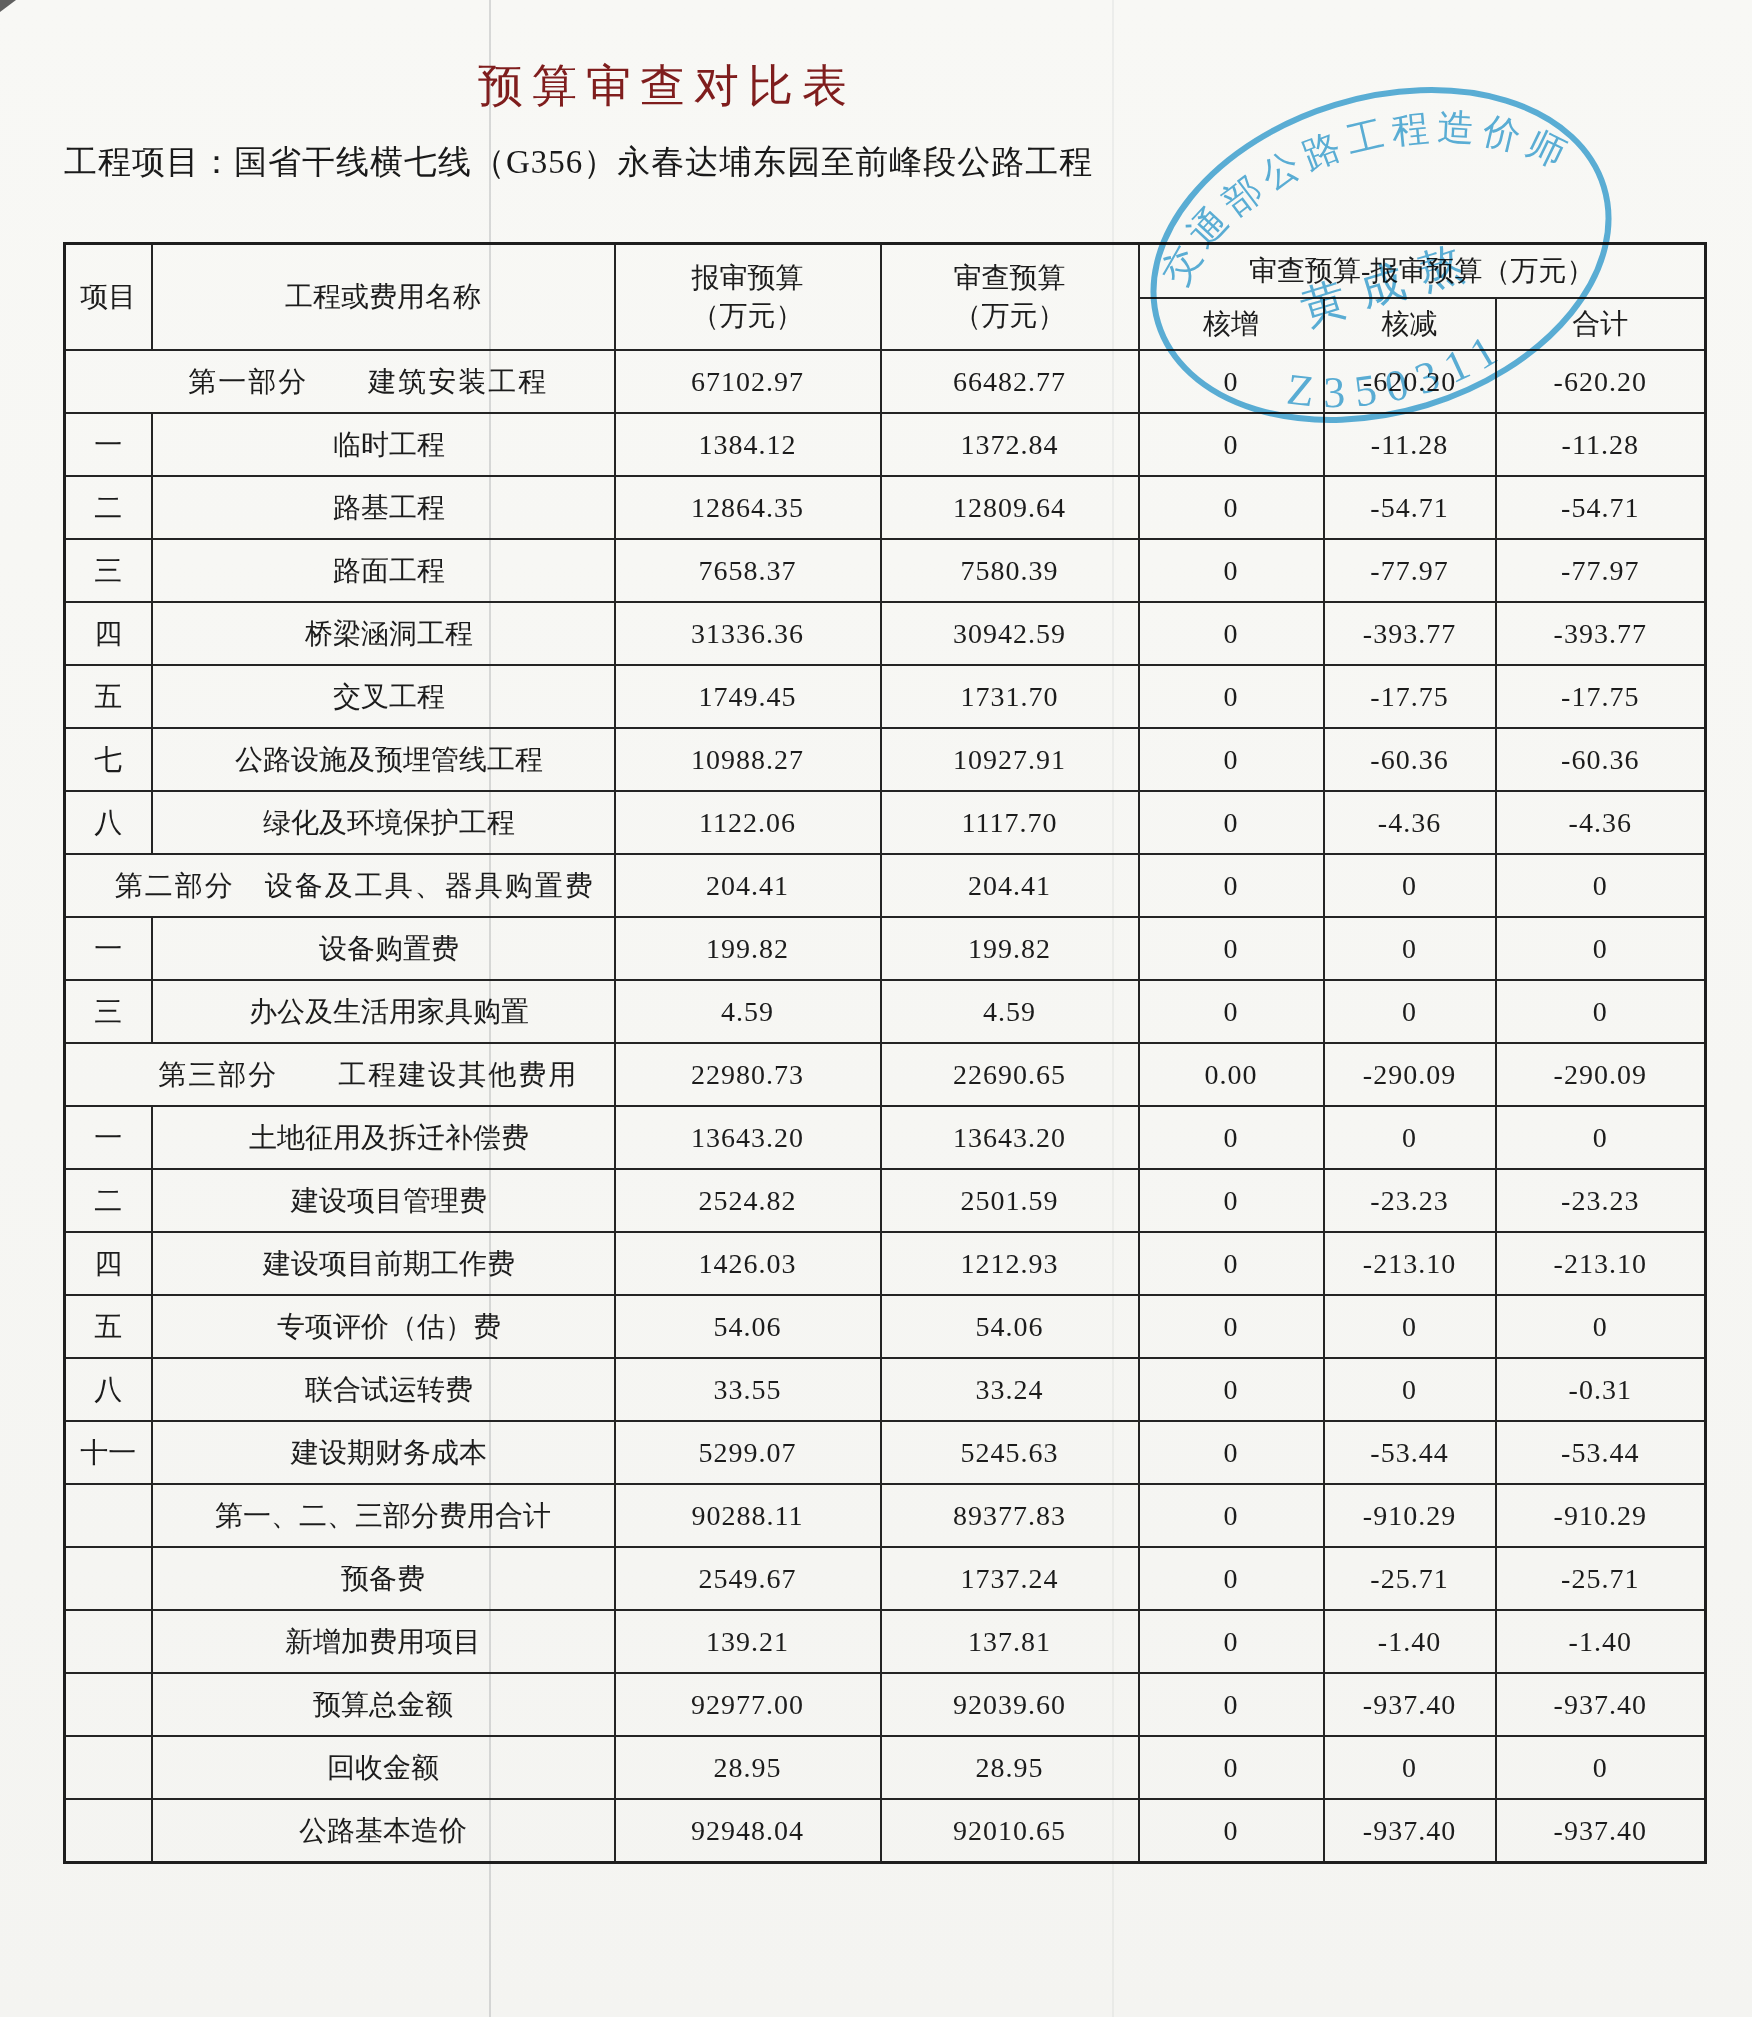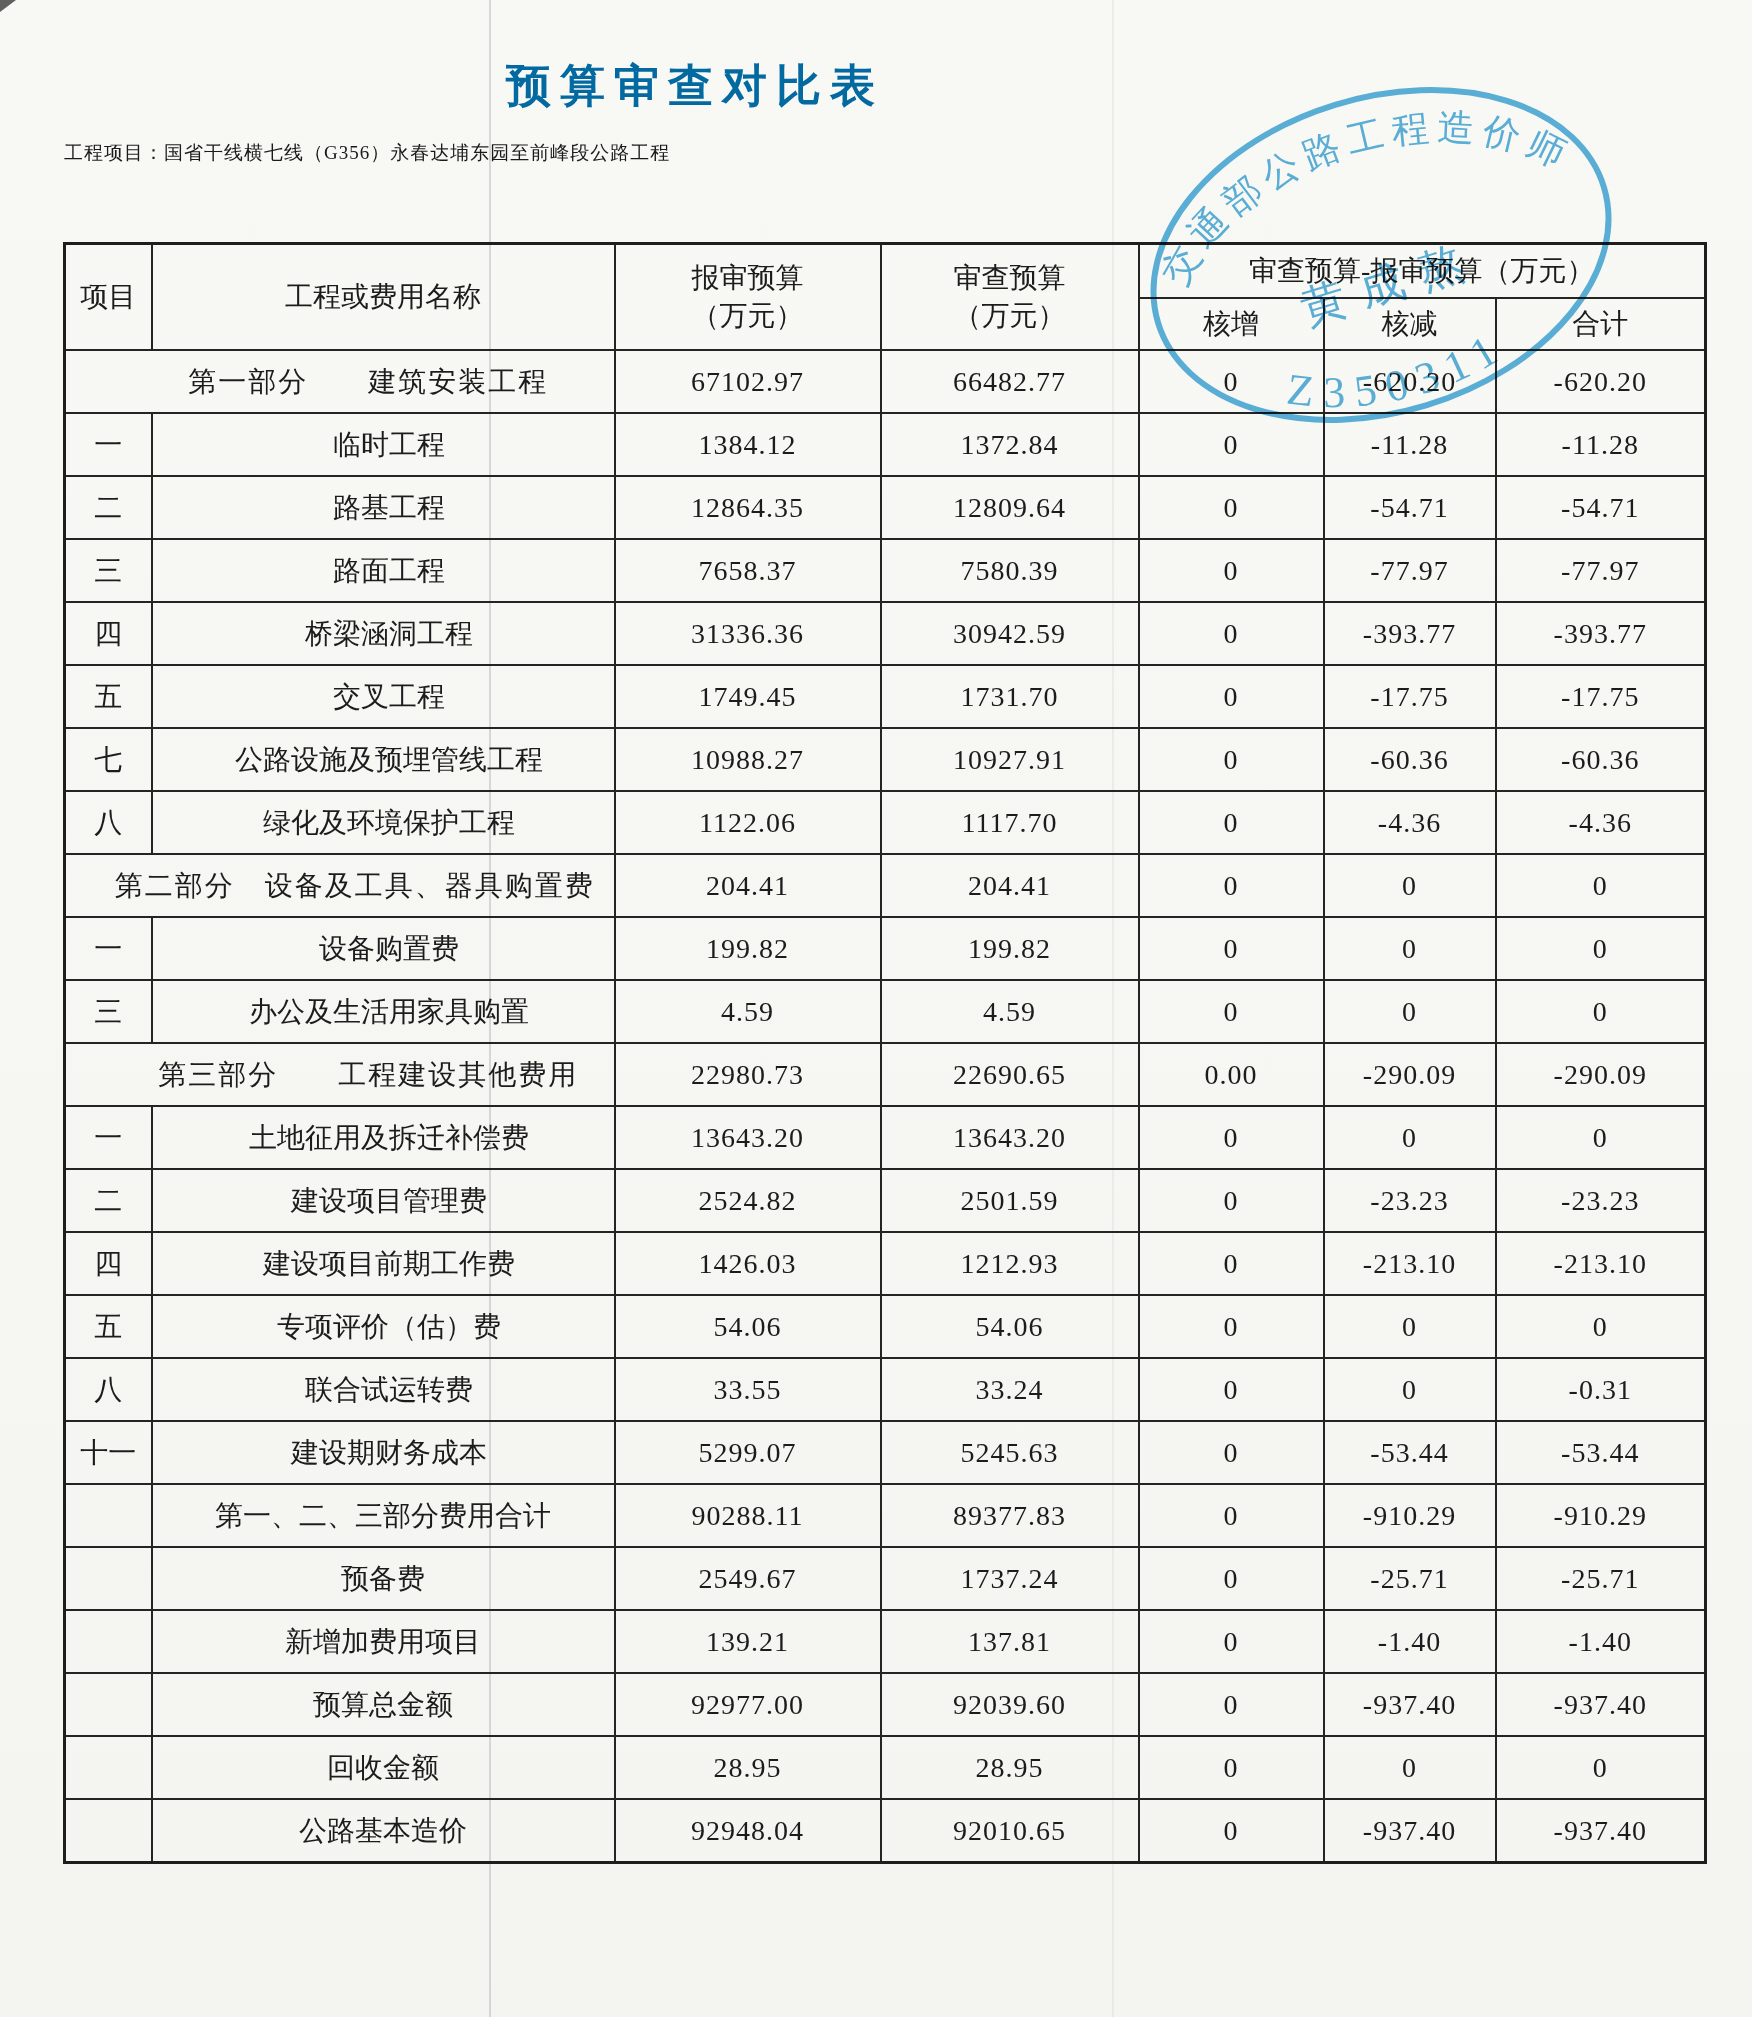--- a/index.html
+++ b/index.html
@@ -11,27 +11,27 @@
   }
   .paper-shade{position:absolute;inset:0;
     background:linear-gradient(180deg,#f8f8f5 0%,#f6f6f3 55%,#f4f4f1 100%);}
   .scan-line{position:absolute;top:0;height:100%;width:2px;background:#8a8f93;pointer-events:none;}
   .scan-line.l1{left:489px;opacity:.30;}
   .scan-line.l2{left:1112px;opacity:.10;}
   .corner-mark{position:absolute;left:0;top:0;width:16px;height:12px;background:#3a3a3a;
     clip-path:polygon(0 0,100% 0,0 100%);opacity:.8;}
 
   .doc-title{
-    position:absolute;left:500px;top:56px;width:390px;
+    position:absolute;left:472px;top:56px;width:390px;
     font-size:45px;letter-spacing:9px;text-align:center;white-space:nowrap;
-    color:#0369a1;font-weight:700;
+    color:#7f1d1d;font-weight:400;
   }
   .project-line{
     position:absolute;left:64px;top:140px;
-    font-size:19px;letter-spacing:1px;white-space:nowrap;color:#1a1a1a;
+    font-size:33px;letter-spacing:1px;white-space:nowrap;color:#1a1a1a;
   }
 
   table.budget{
     position:absolute;left:63px;top:242px;
     border-collapse:collapse;table-layout:fixed;
     width:1641px;
     background:transparent;
   }
   table.budget col.c-no{width:87px;}
   table.budget col.c-name{width:463px;}

